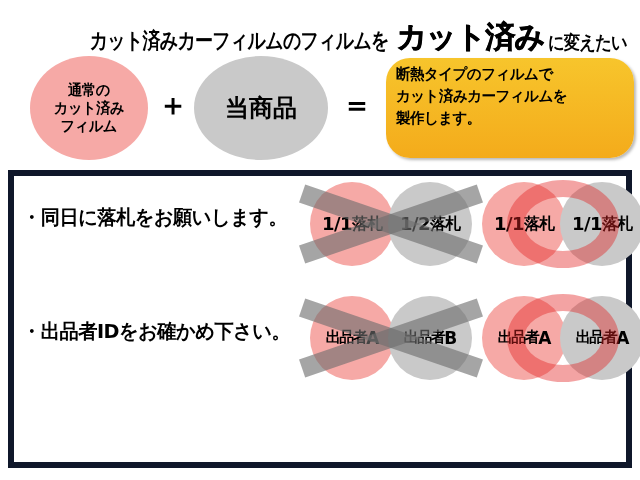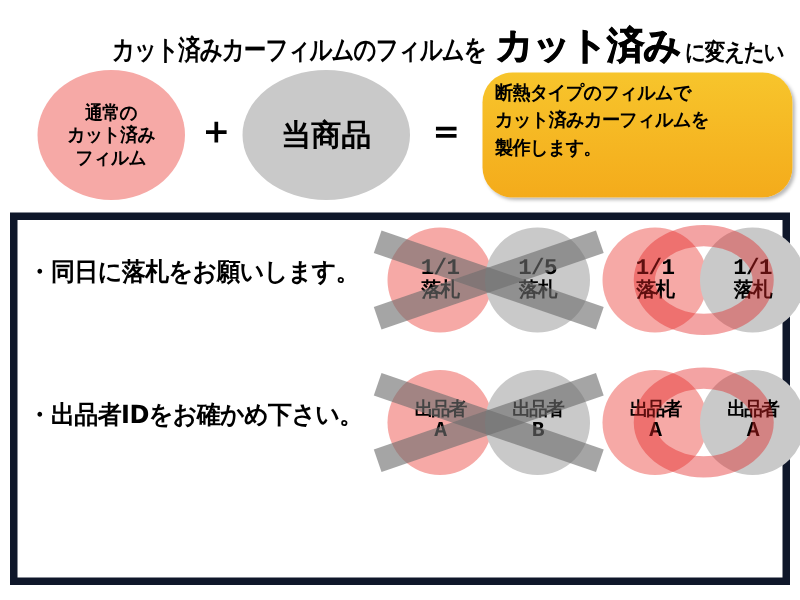--- a/index.html
+++ b/index.html
@@ -183,25 +183,24 @@
   .example.ng { left: 296px; }
   .example.ok { left: 468px; }
 
   .ex-circle {
     position: absolute;
     top: 0;
     width: 84px;
     height: 84px;
     border-radius: 50%;
     display: flex;
-    flex-direction: column;
+    flex-direction: row;
     align-items: center;
     justify-content: center;
     text-align: right;
-    font-family: Liberation Mono, monospace;
   }
   .ex-circle.left  { left: 0px;  background: #f6a9a6; }
   .ex-circle.right { left: 78px; background: #c9c9c9; }
   .ex-line1 {
     font-size: 18px;
     font-weight: 700;
     line-height: 1.05;
     letter-spacing: -0.5px;
   }
   .ex-line2 {
@@ -316,21 +315,21 @@
 
   <div class="rule-row" id="rule-row-same-day">
     <div class="rule-text">・同日に落札をお願いします。</div>
 
     <div class="example ng">
       <div class="ex-circle left">
         <span class="ex-line1">1/1</span>
         <span class="ex-line2">落札</span>
       </div>
       <div class="ex-circle right">
-        <span class="ex-line1">1/5</span>
+        <span class="ex-line1">1/2</span>
         <span class="ex-line2">落札</span>
       </div>
       <div class="mark-ng">
         <div class="bar a"></div>
           <div class="bar b"></div>
       </div>
     </div>
 
     <div class="example ok">
       <div class="ex-circle left">

